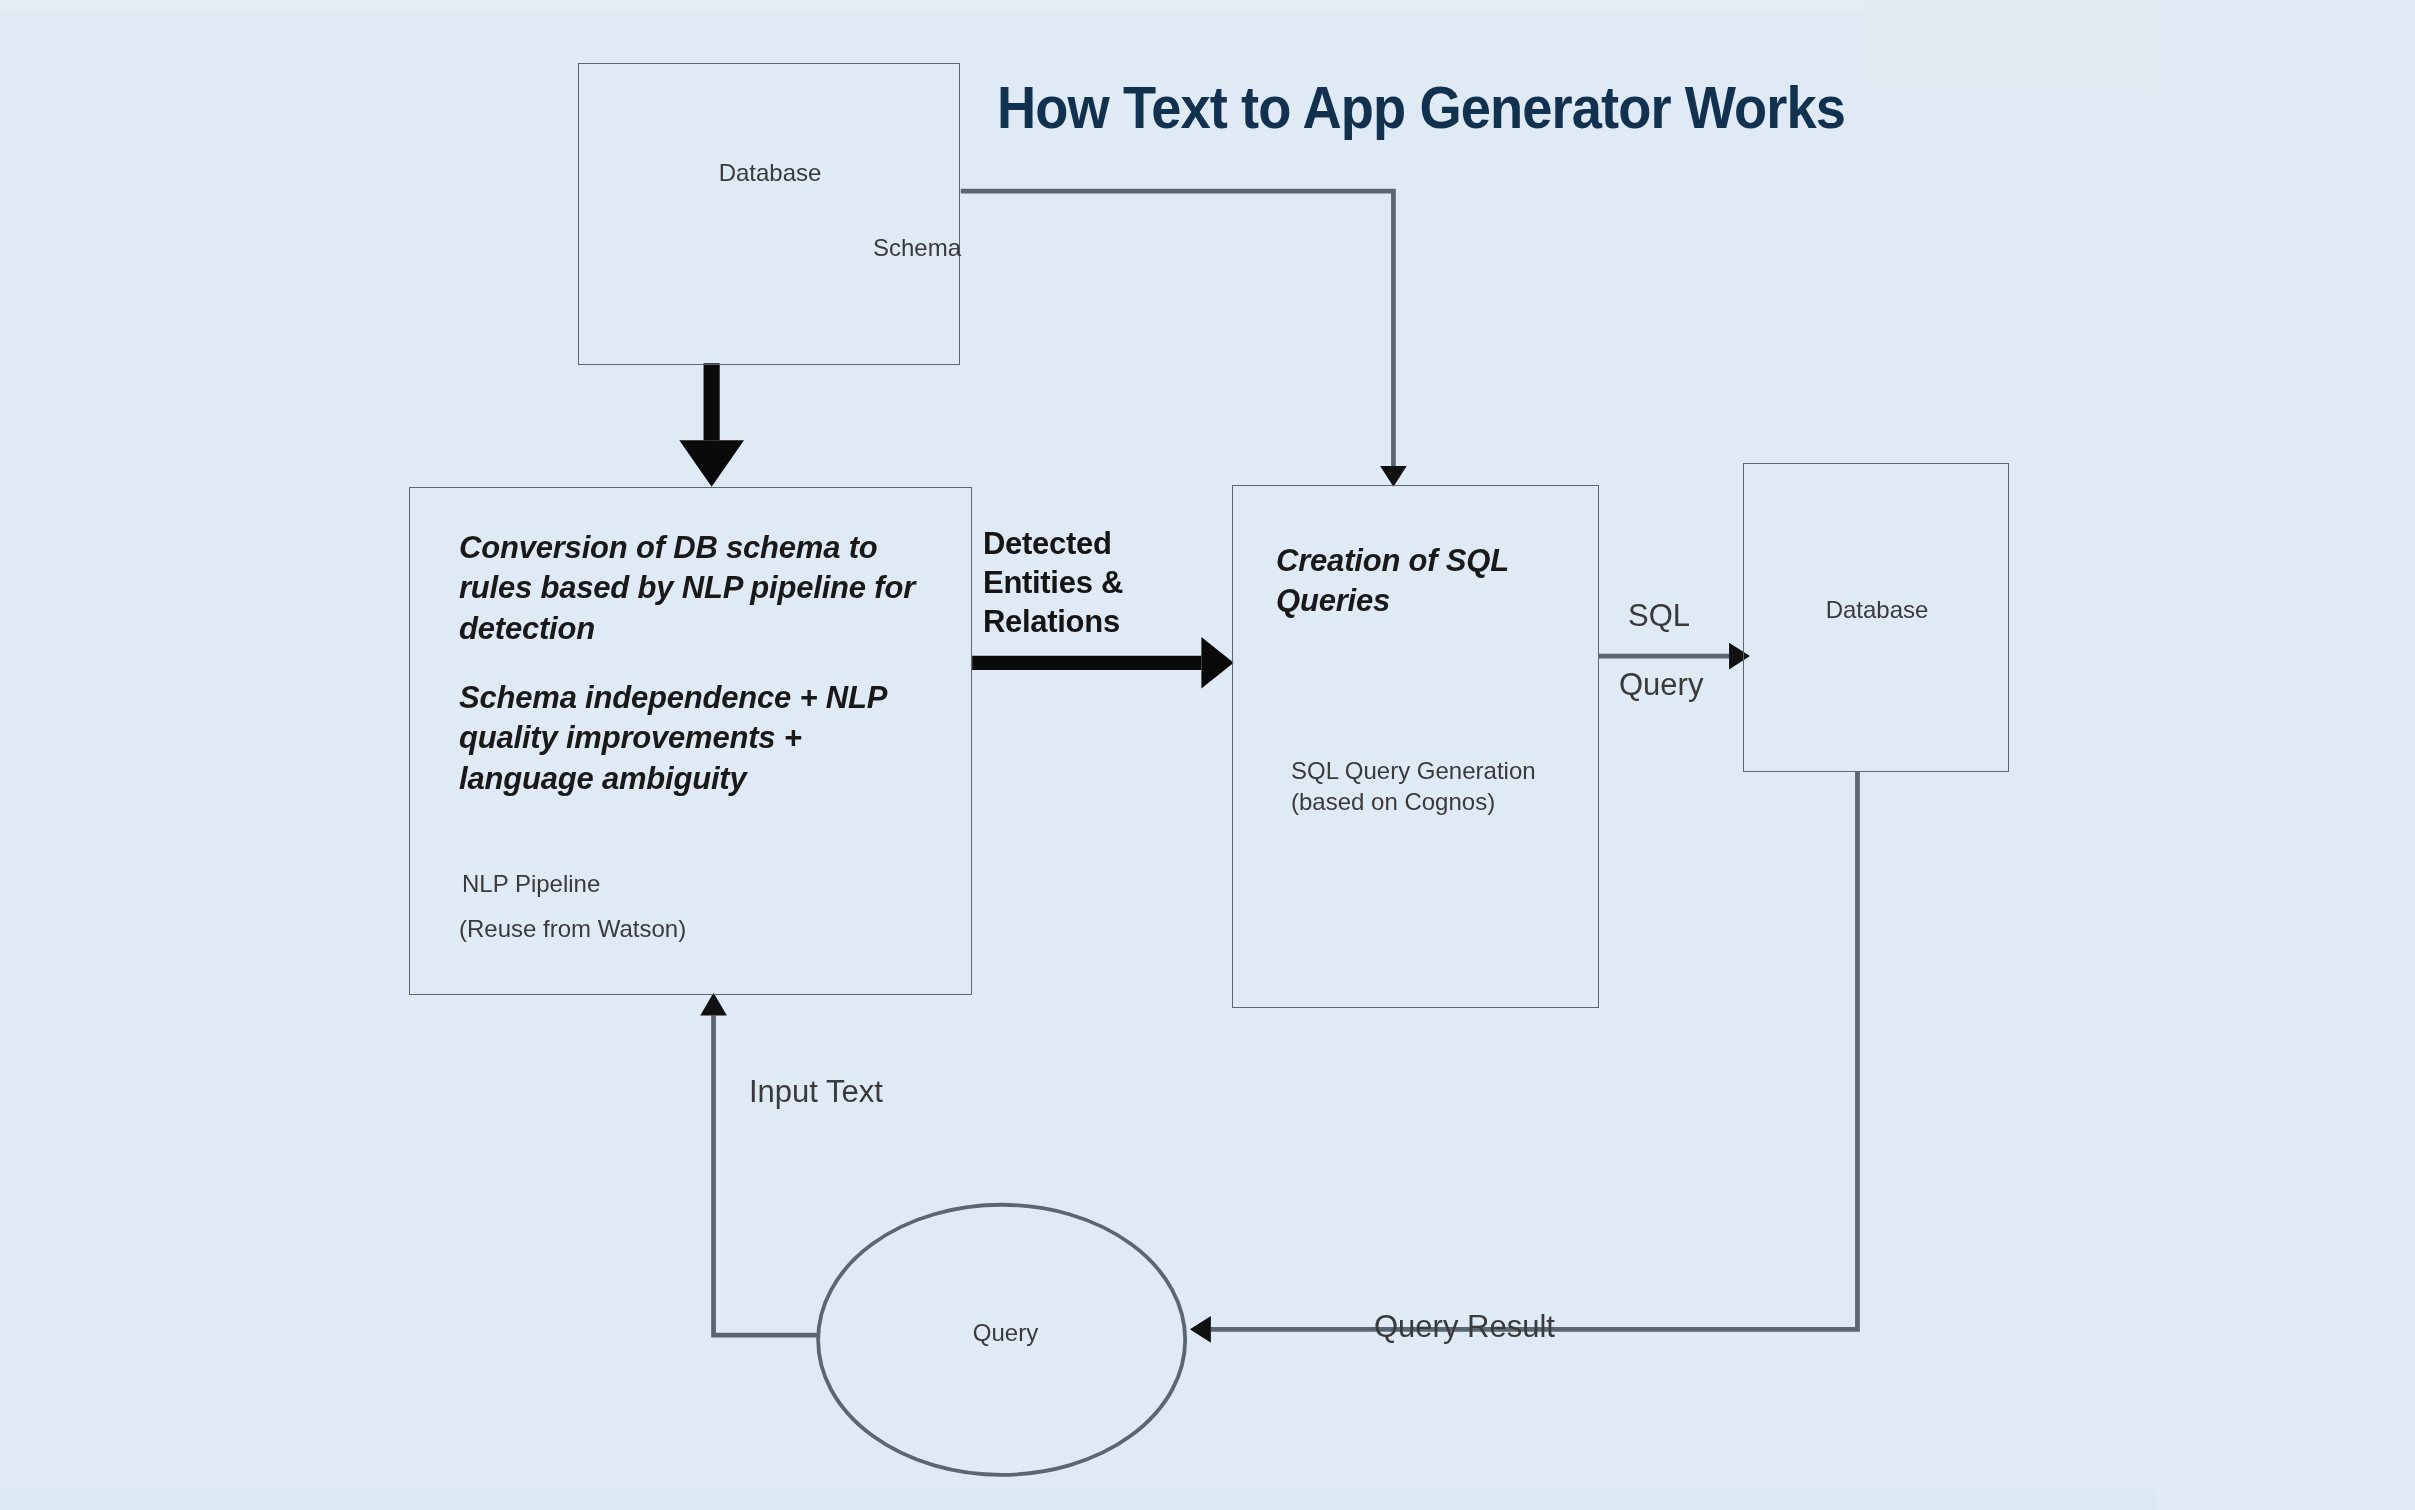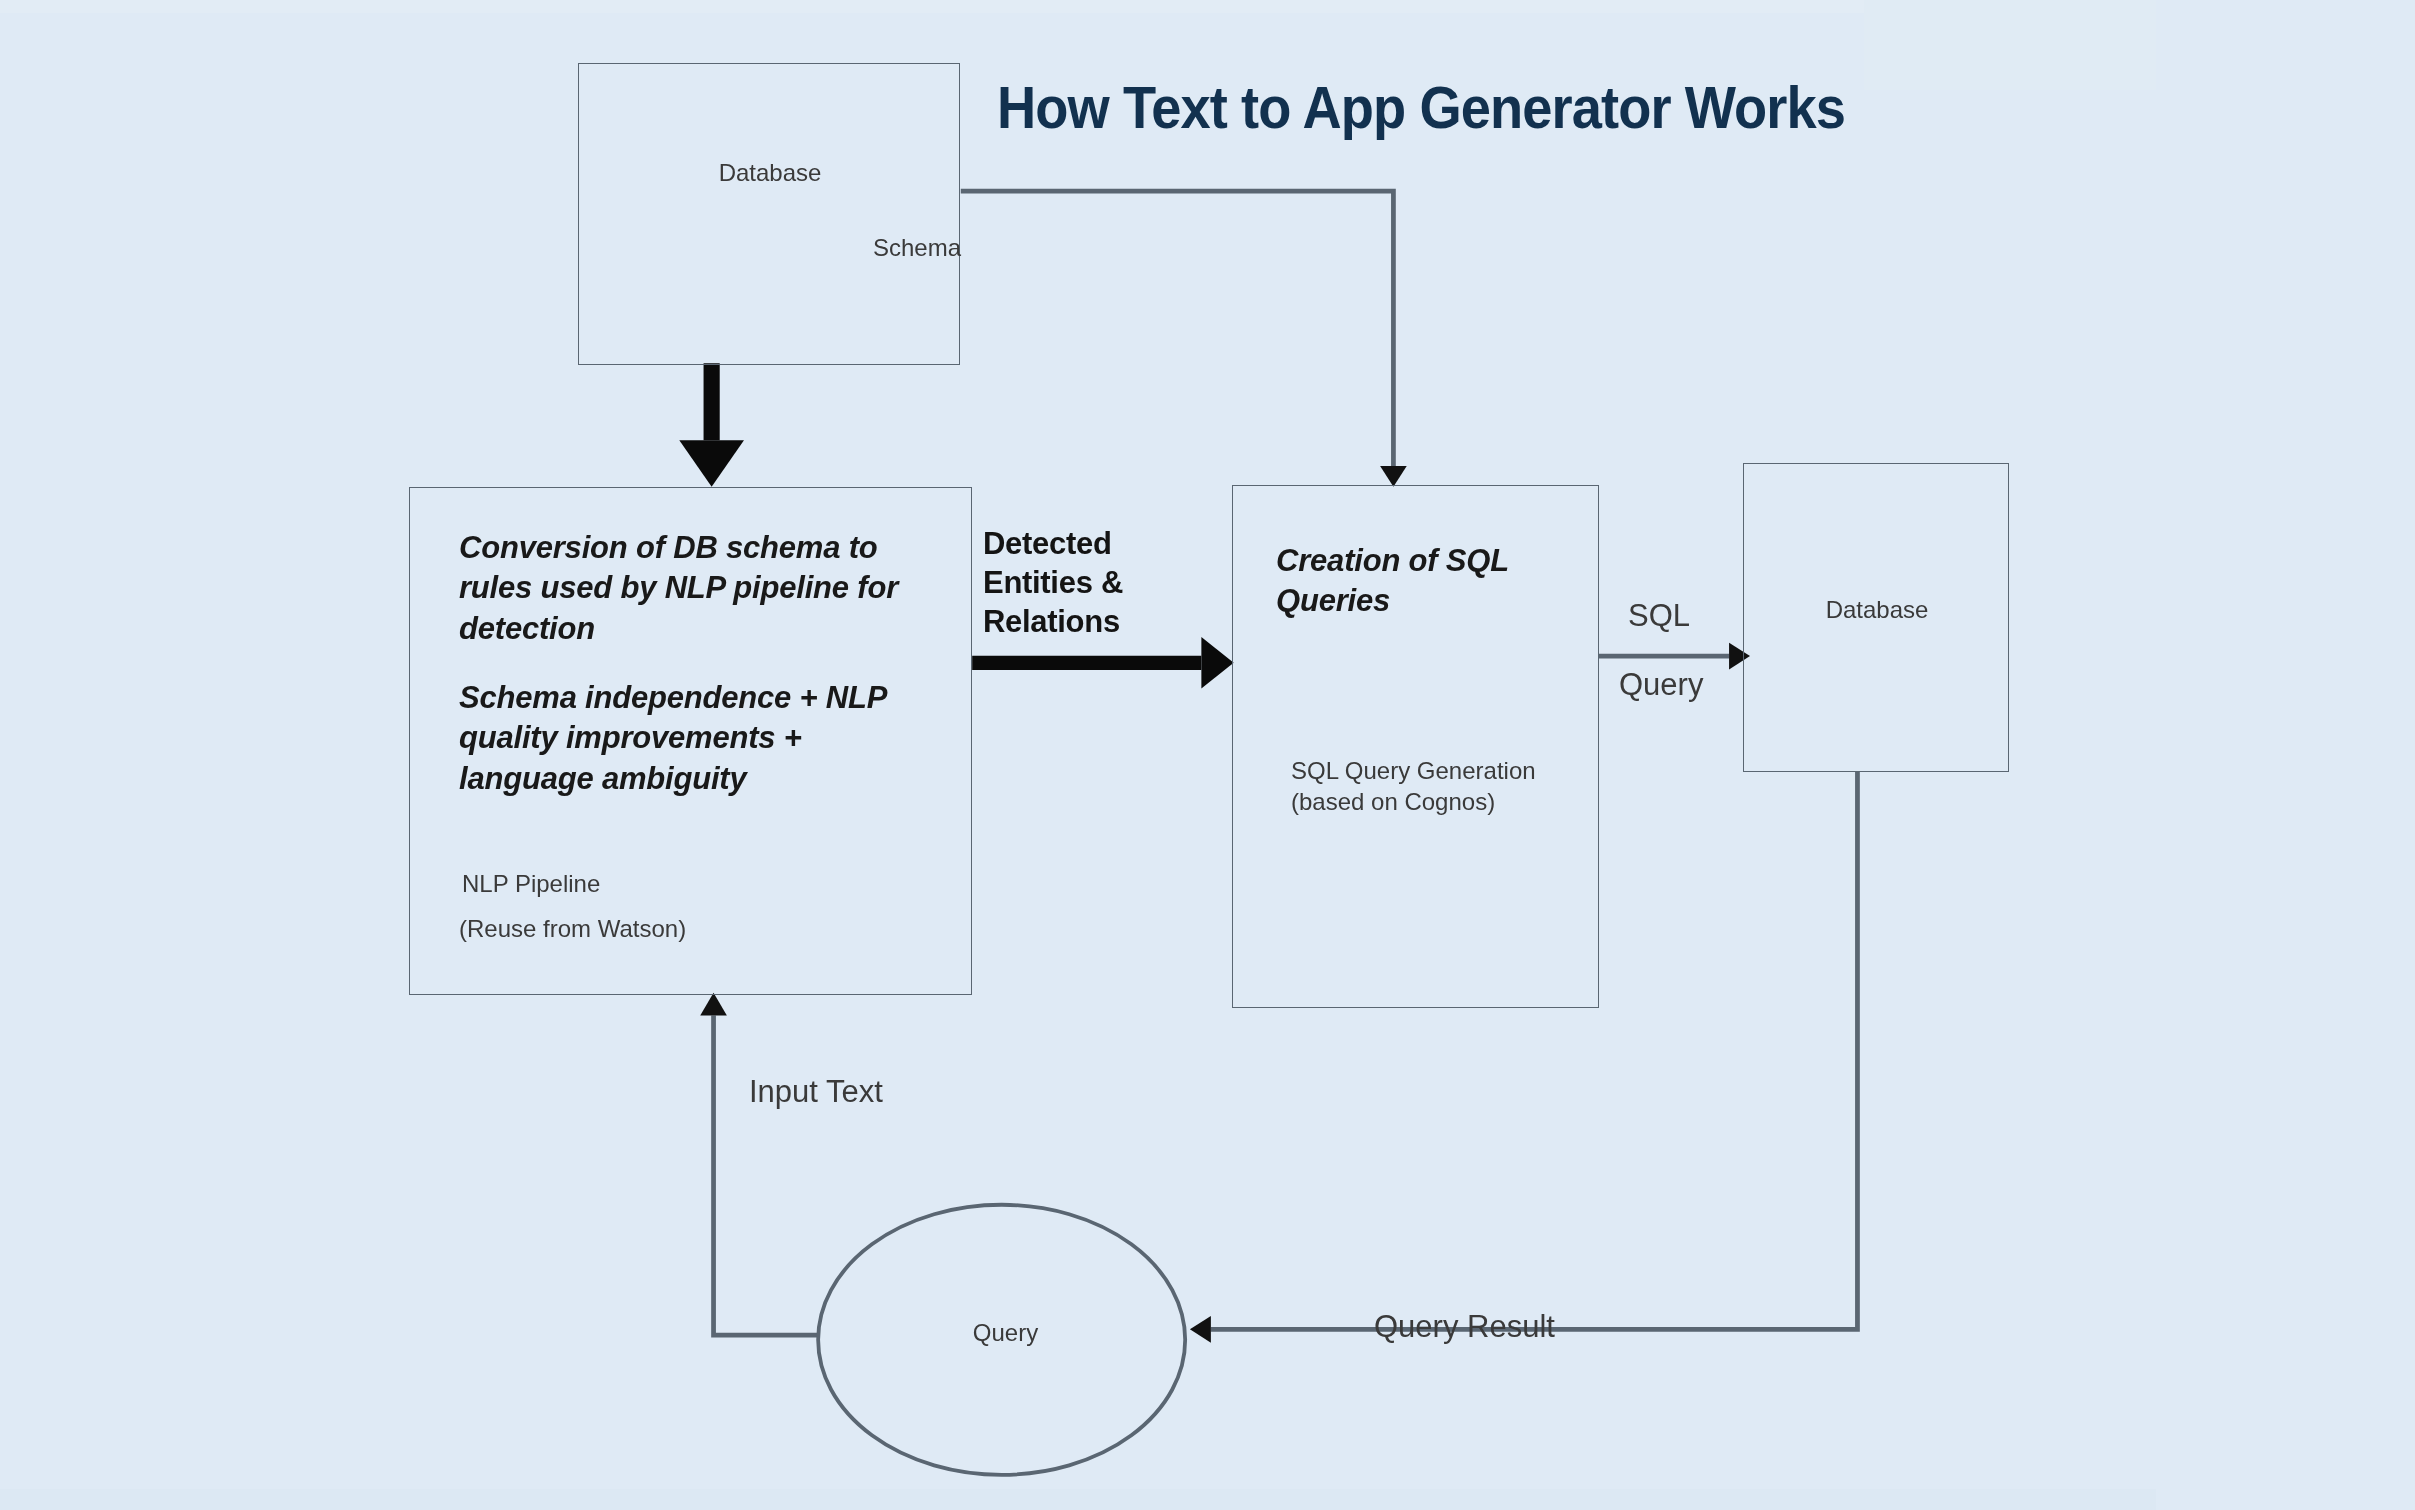--- a/index.html
+++ b/index.html
@@ -163,21 +163,21 @@
 
     <ellipse cx="1053" cy="1409" rx="193" ry="142" fill="none" stroke="#5a6672" stroke-width="4"></ellipse>
   </svg>
 
   <div class="box" style="left:578px; top:63px; width:382px; height:302px;">
     <div class="box-text plain center-label" style="left:0; top:93px; width:382px; text-align:center;">Database</div>
     <div class="box-text plain center-label" style="left:0; top:160px; width:382px; text-align:right;margin-top:8px;">Schema</div>
   </div>
 
   <div class="box" style="left:409px; top:487px; width:563px; height:508px;">
-    <div class="box-text bolditalic" style="left:49px; top:40px; width:485px;">Conversion of DB schema to rules used by NLP pipeline for detection</div>
+    <div class="box-text bolditalic" style="left:49px; top:40px; width:485px;">Conversion of DB schema to rules based by NLP pipeline for detection</div>
     <div class="box-text bolditalic" style="left:49px; top:190px; width:466px;">Schema independence + NLP quality improvements + language ambiguity</div>
     <div class="box-text plain" style="left:52px; top:380px; width:495px;">NLP Pipeline</div>
     <div class="box-text plain" style="left:49px; top:425px; width:495px;"> (Reuse from Watson)</div>
   </div>
 
   <div class="box" style="left:1232px; top:485px; width:367px; height:523px;">
     <div class="box-text bolditalic" style="left:43px; top:55px; width:295px;">Creation of SQL Queries</div>
     <div class="box-text plain" style="left:58px; top:269px; width:247px;">SQL Query Generation (based on Cognos)</div>
   </div>
 

